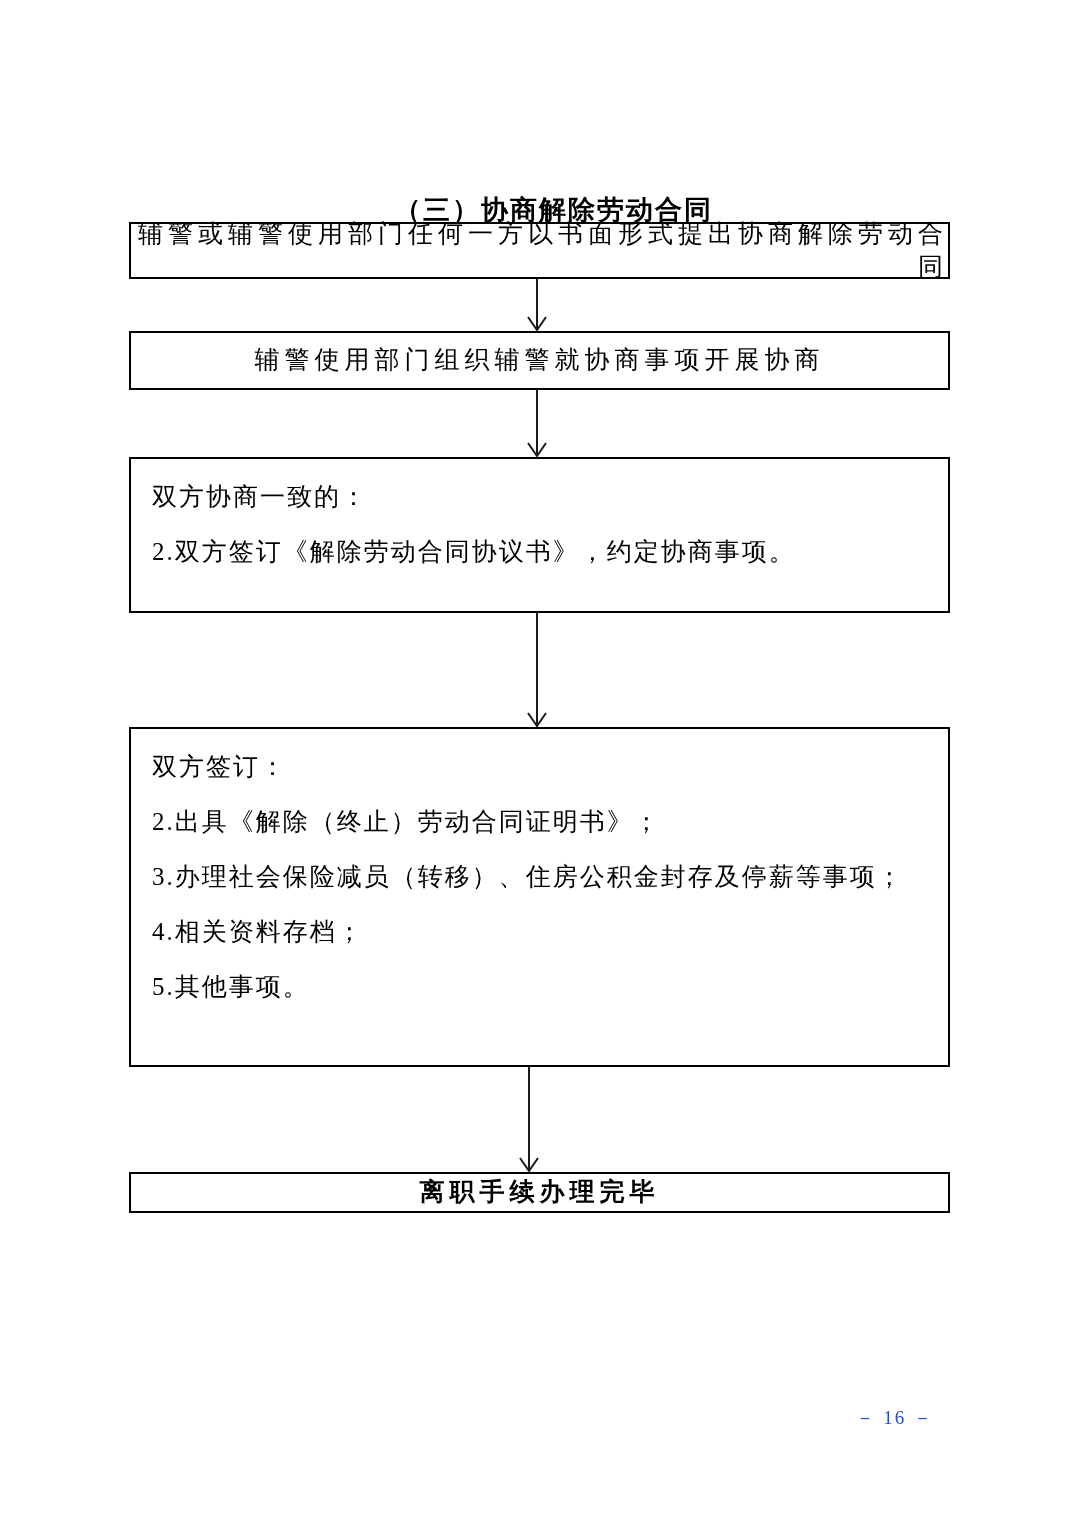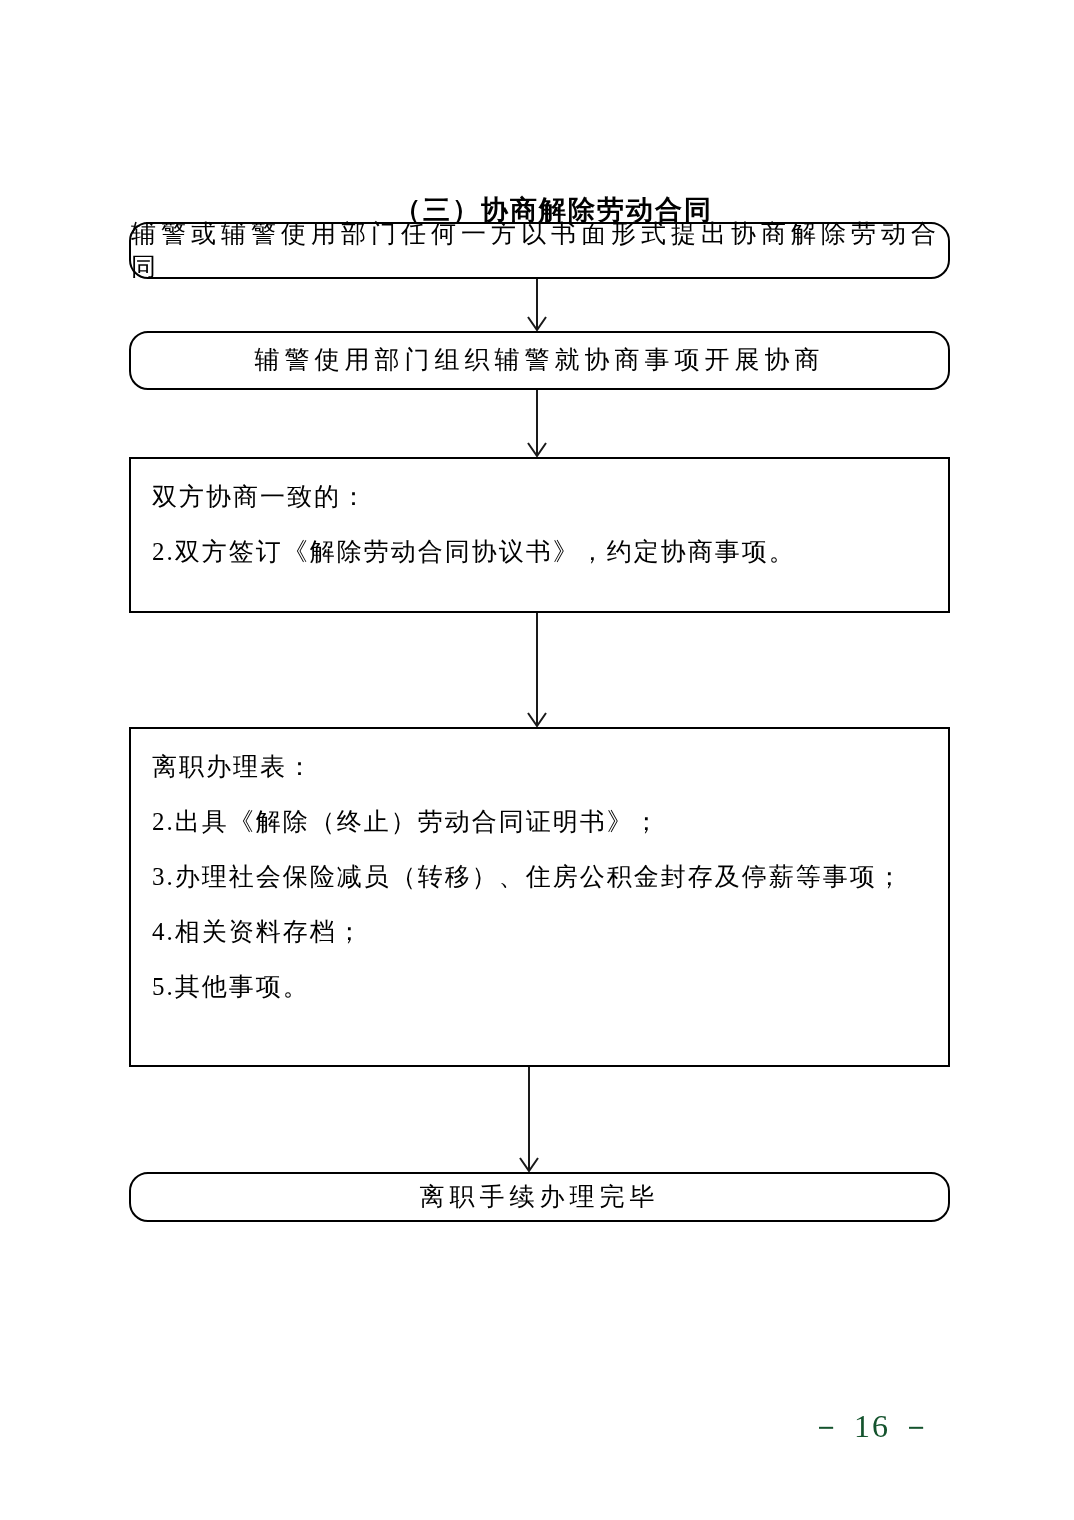--- a/index.html
+++ b/index.html
@@ -36,59 +36,58 @@
     border: 2px solid #000000;
     background: #ffffff;
     box-sizing: border-box;
     font-size: 25px;
     line-height: 1.3;
   }
   .node.centered {
     display: flex;
     align-items: center;
     justify-content: center;
-    text-align: left;
-    border-radius: 19px;
+    text-align: right;
   }
   .node.centered p {
     margin: 0;
     letter-spacing: 5px;
   }
   .node.lefted {
     padding: 8px 12px 0 16px;
   }
   .node.lefted p {
     margin: 5px;
     letter-spacing: 2px;
     line-height: 50px;
     white-space: nowrap;
   }
   .node-1 { top: 222px; height: 57px; }
   .node-2 { top: 331px; height: 59px; }
   .node-3 { top: 457px; height: 156px; }
   .node-4 { top: 727px; height: 340px; }
-  .node-5 { top: 1172px; height: 50px; }
+  .node-5 { top: 1172px; height: 41px; font-weight: bold; }
   .node-5 p { letter-spacing: 7px; }
 
   .arrow {
     position: absolute;
     display: block;
   }
   .arrow-1 { left: 525px; top: 279px; }
   .arrow-2 { left: 525px; top: 390px; }
   .arrow-3 { left: 525px; top: 613px; }
   .arrow-4 { left: 517px; top: 1067px; }
 
   .page-number {
     position: absolute;
     right: 140px;
     top: 1405px;
     font-family: "Liberation Serif", serif;
-    font-size: 32px;
-    color: #14532d;
+    font-size: 19px;
+    color: #1d4ed8;
     letter-spacing: 2px;
   }
 </style>
 </head>
 <body>
 
 <div class="page">
 
   <h1 class="doc-title">（三）协商解除劳动合同</h1>
 
@@ -114,21 +113,21 @@
     <p>双方协商一致的：</p>
     <p>2.双方签订《解除劳动合同协议书》，约定协商事项。</p>
   </div>
 
   <svg class="arrow arrow-3" width="24" height="114" viewBox="0 0 24 114" aria-hidden="true">
     <line x1="12" y1="0" x2="12" y2="112" stroke="#1a1a1a" stroke-width="2"></line>
     <polyline points="3,100 12,113 21,100" fill="none" stroke="#1a1a1a" stroke-width="2"></polyline>
   </svg>
 
   <div class="node lefted node-4">
-    <p>离职办理表：</p>
+    <p>双方签订：</p>
     <p>2.出具《解除（终止）劳动合同证明书》；</p>
     <p>3.办理社会保险减员（转移）、住房公积金封存及停薪等事项；</p>
     <p>4.相关资料存档；</p>
     <p>5.其他事项。</p>
   </div>
 
   <svg class="arrow arrow-4" width="24" height="105" viewBox="0 0 24 105" aria-hidden="true">
     <line x1="12" y1="0" x2="12" y2="103" stroke="#1a1a1a" stroke-width="2"></line>
     <polyline points="3,91 12,104 21,91" fill="none" stroke="#1a1a1a" stroke-width="2"></polyline>
   </svg>

